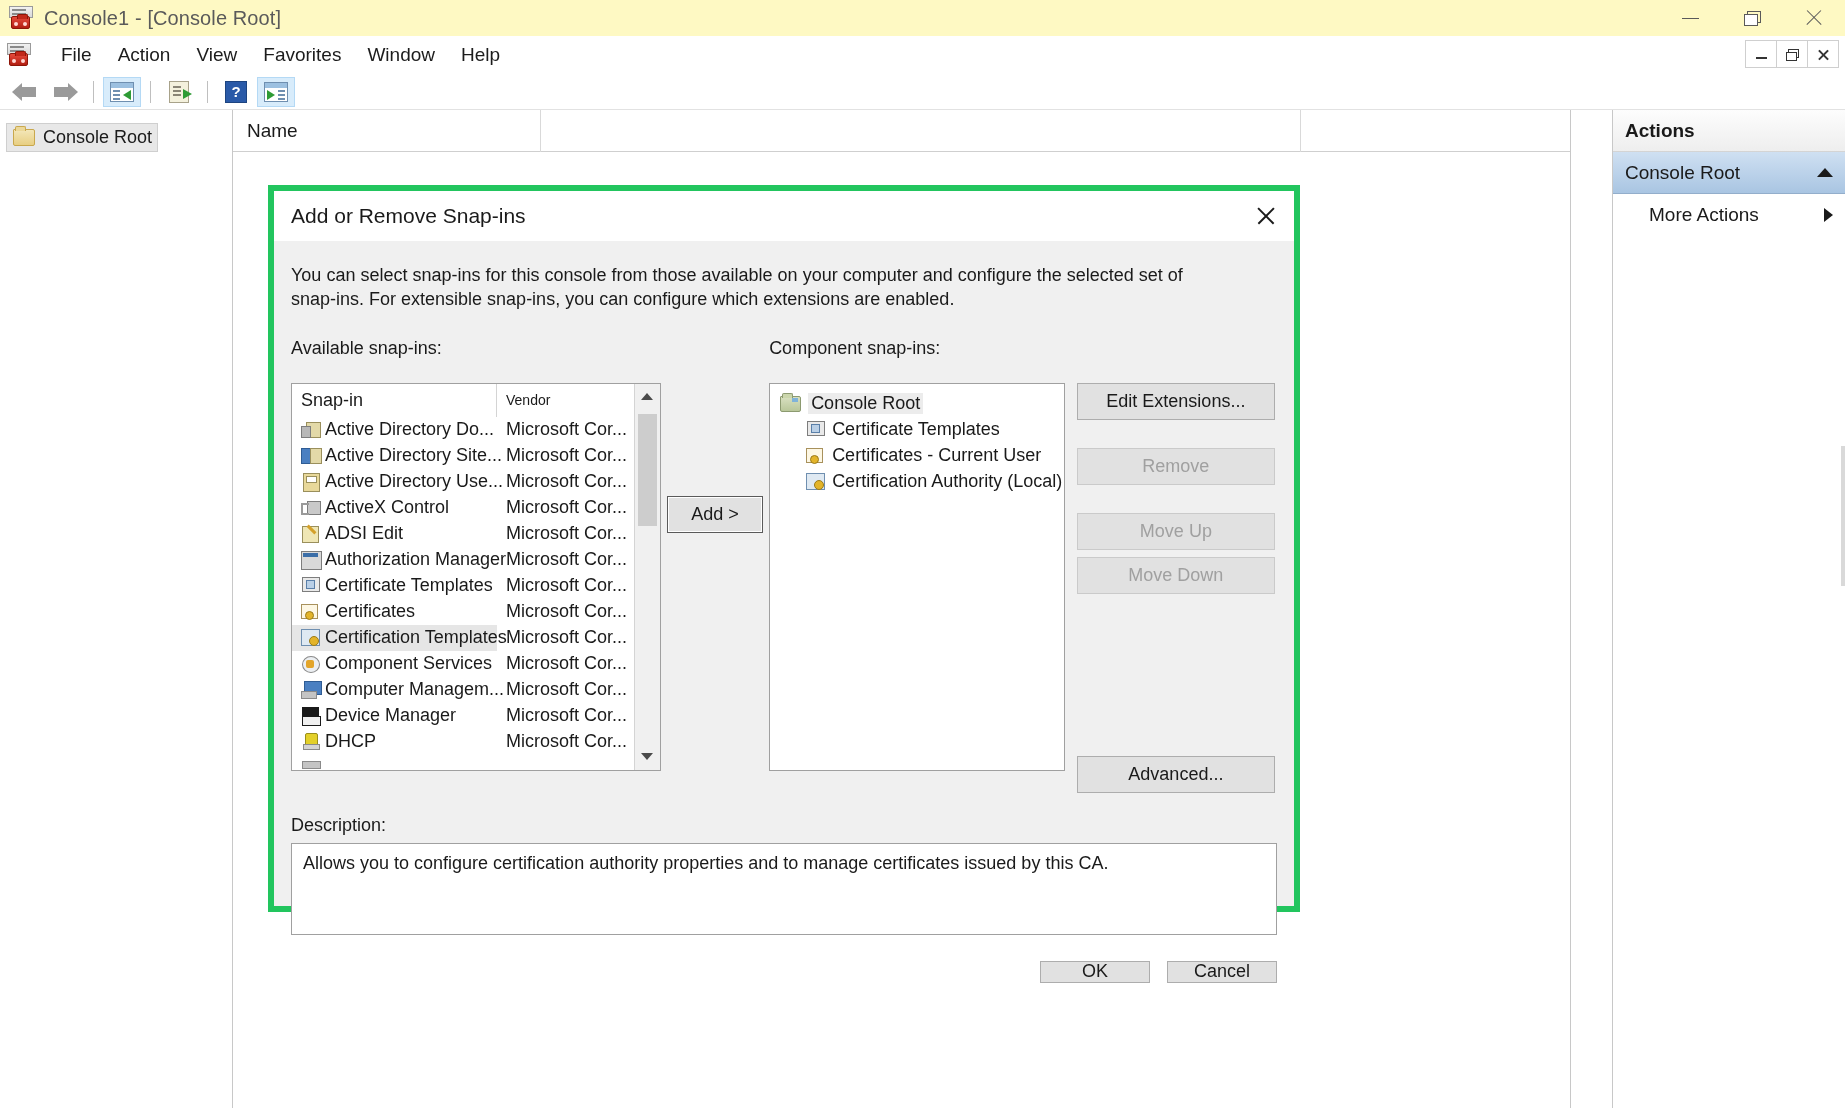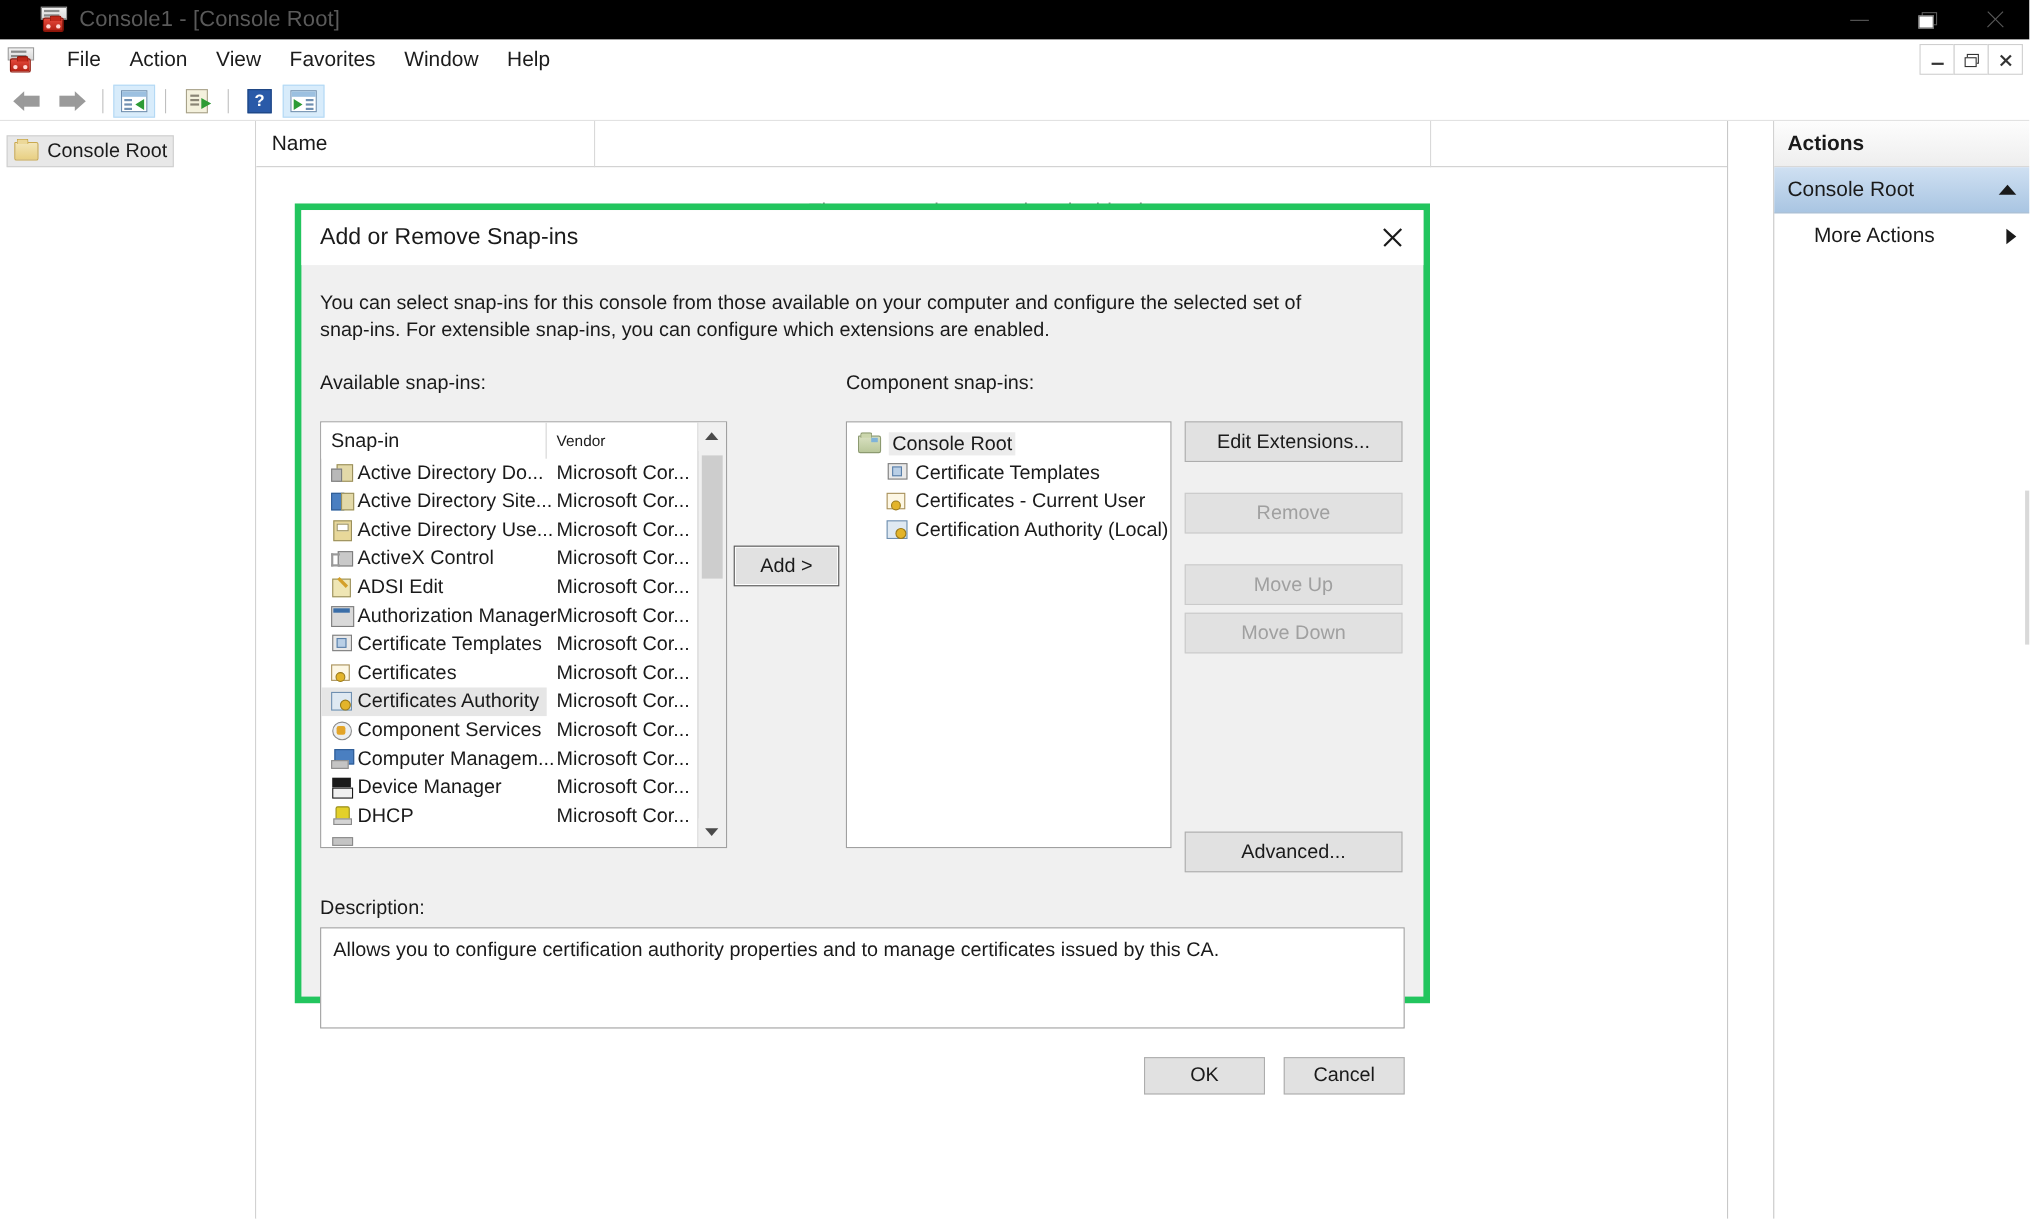--- a/index.html
+++ b/index.html
@@ -8,24 +8,23 @@
     width:1845px; height:1108px;
     font-family:"Liberation Sans", sans-serif;
     background:#ffffff;
     overflow:hidden;
     position:relative;
     color:#1a1a1a;
   }
 
   
   .win-titlebar{
-    height:36px; background:#000000;
+    height:36px; background:#fef9c3;
     display:flex; align-items:center;
     position:relative;
-    padding-left:28px;
   }
   .mmc-icon{
     width:26px;height:26px;margin-left:8px;margin-right:10px;
     position:relative;flex:0 0 auto;
   }
   .mmc-icon .mi-top{
     position:absolute;left:1px;top:1px;width:24px;height:12px;
     background:linear-gradient(#f2f2f2,#d8d8d8);
     border:1px solid #9a9a9a;
   }
@@ -296,21 +295,21 @@
   .btn-gap{height:28px;}
 
   .desc-label{font-size:18px;margin:22px 0 7px 0;}
   .desc-box{
     height:92px;background:#fff;border:1px solid #a0a0a0;padding:9px 11px;
     font-size:18px;color:#1a1a1a;
   }
   .dlg-footer{
     display:flex;justify-content:flex-end;gap:17px;margin-top:26px;
   }
-  .btn.footer{width:110px;height:34px;}
+  .btn.footer{width:110px;height:22px;}
   .ic-ad-dom:before{content:"";position:absolute;left:5px;top:1px;width:13px;height:14px;background:#e3d9a8;border:1px solid #9a8f5c;}
   .ic-ad-dom:after{content:"";position:absolute;left:0px;top:5px;width:8px;height:10px;background:#b8b8b8;border:1px solid #7d7d7d;}
   .ic-ad-site:before{content:"";position:absolute;left:0;top:1px;width:10px;height:14px;background:#4a7fc1;border:1px solid #2f5c94;}
   .ic-ad-site:after{content:"";position:absolute;left:9px;top:1px;width:10px;height:14px;background:#e3d9a8;border:1px solid #9a8f5c;}
   .ic-ad-user:before{content:"";position:absolute;left:2px;top:0;width:15px;height:17px;background:#e8d89a;border:1px solid #9a8f5c;}
   .ic-ad-user:after{content:"";position:absolute;left:5px;top:3px;width:9px;height:5px;background:#fff;border:1px solid #9a8f5c;}
   .ic-activex:before{content:"";position:absolute;left:6px;top:2px;width:12px;height:12px;background:#c9c9c9;border:1px solid #7d7d7d;}
   .ic-activex:after{content:"";position:absolute;left:0;top:4px;width:6px;height:8px;border-left:2px solid #9a9a9a;border-top:2px solid #9a9a9a;border-bottom:2px solid #9a9a9a;}
   .ic-adsi:before{content:"";position:absolute;left:1px;top:1px;width:15px;height:15px;background:#efe6b4;border:1px solid #9a8f5c;}
   .ic-adsi:after{content:"";position:absolute;left:5px;top:3px;width:11px;height:3px;background:#d4a02a;transform:rotate(45deg);}
@@ -526,21 +525,21 @@
               <div class="lb-row">
                 <span class="namecell">
                     <span class="sn-ic ic-cert"></span>
                     <span>Certificates</span>
                   </span>
                 <span class="vendcell">Microsoft Cor...</span>
               </div>
               <div class="lb-row sel">
                 <span class="namecell">
                     <span class="sn-ic ic-certauth"></span>
-                    <span>Certificates Authority</span>
+                    <span>Certification Templates</span>
                   </span>
                 <span class="vendcell">Microsoft Cor...</span>
               </div>
               <div class="lb-row">
                 <span class="namecell">
                     <span class="sn-ic ic-compsvc"></span>
                     <span>Component Services</span>
                   </span>
                 <span class="vendcell">Microsoft Cor...</span>
               </div>

